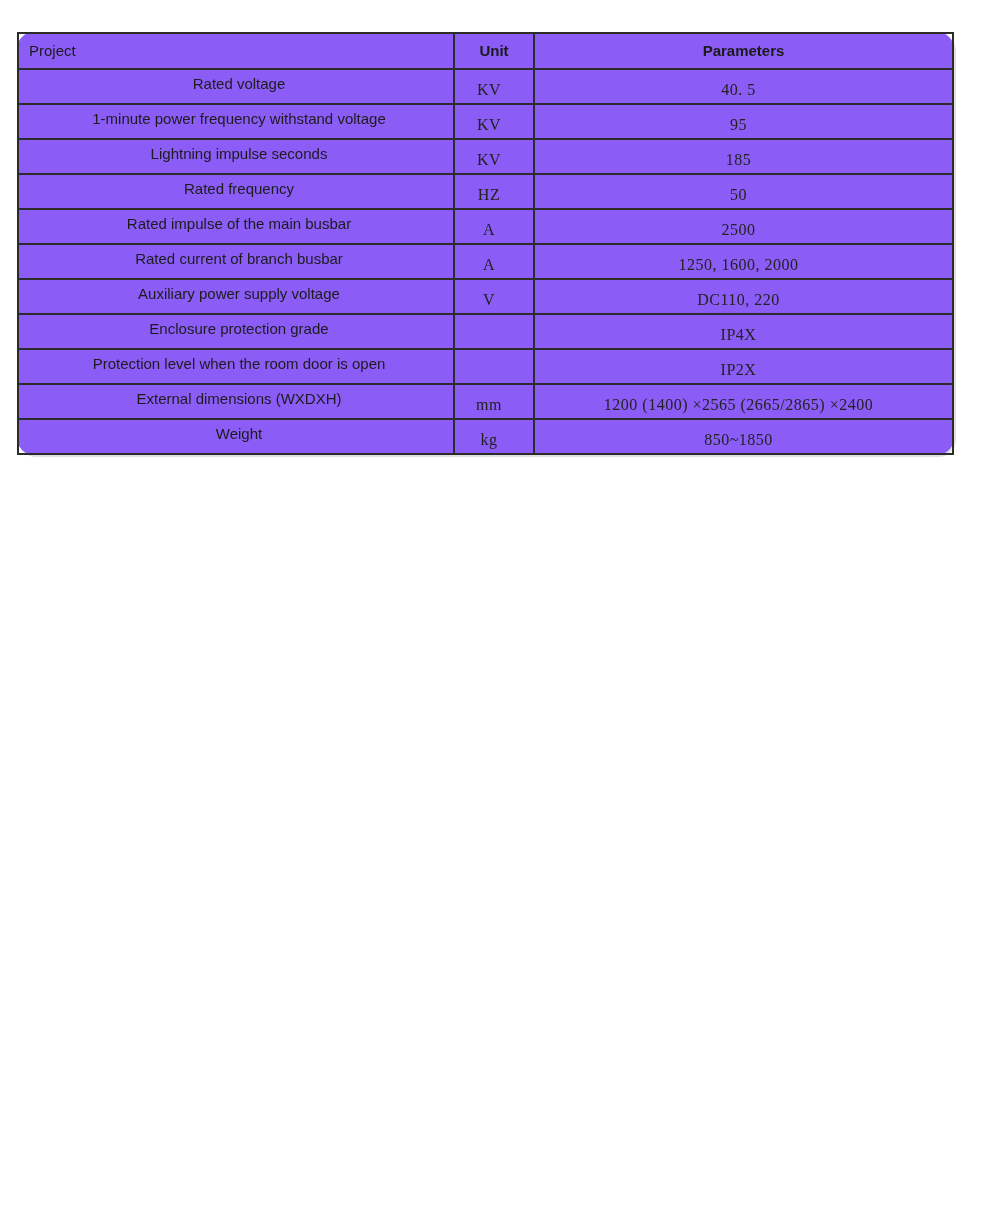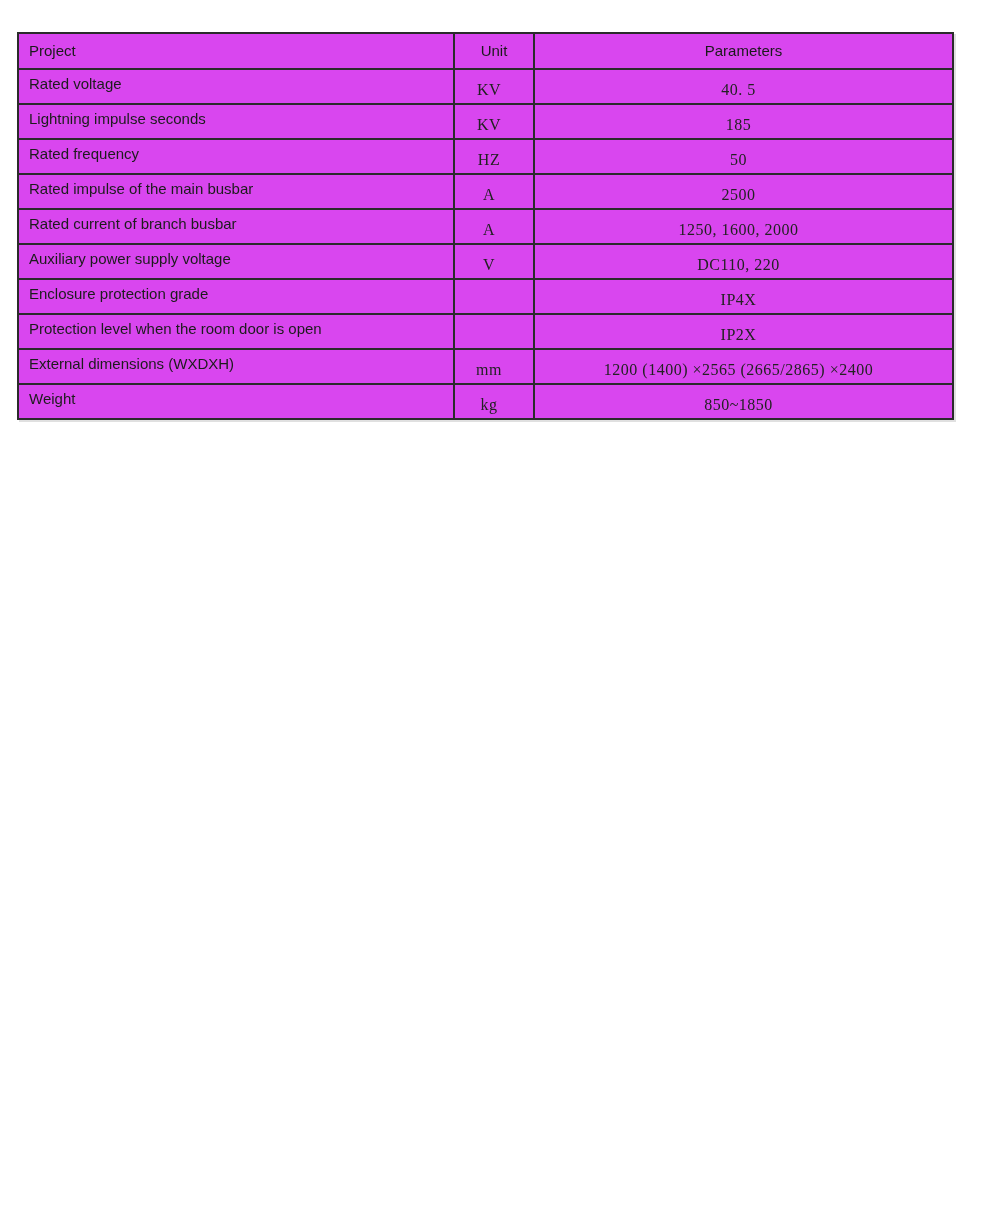--- a/index.html
+++ b/index.html
@@ -17,22 +17,23 @@
   .spec-table-wrap {
     position: absolute;
     left: 17px;
     top: 32px;
     width: 935px;
   }
   table.spec-table {
     border-collapse: collapse;
     table-layout: fixed;
     width: 935px;
-    background: #d946ef;
+    background: #8b5cf6;
     box-shadow: 2px 2px 0 rgba(0,0,0,0.12);
+    border-radius: 17px;
   }
   table.spec-table col.col-project { width: 436px; }
   table.spec-table col.col-unit    { width: 80px;  }
   table.spec-table col.col-params  { width: 419px; }
 
   table.spec-table th,
   table.spec-table td {
     border: 2px solid #2b2b2b;
     overflow: hidden;
     white-space: nowrap;
@@ -45,28 +46,28 @@
   th.h-project {
     text-align: left;
     padding: 0 0 2px 10px;
     font-weight: 400;
     font-size: 15px;
     font-family: "Liberation Sans", sans-serif;
   }
   th.h-unit, th.h-params {
     text-align: center;
     padding: 0 0 2px 0;
-    font-weight: 400;
+    font-weight: 700;
     font-size: 15px;
     font-family: "Liberation Sans", sans-serif;
   }
 
   
   td.c-project {
-    text-align: left;
+    text-align: center;
     padding: 0 4px 6px 10px;
     font-size: 15px;
     font-family: "Liberation Sans", sans-serif;
     color: #1c1c1c;
   }
 
   
   td.c-unit, td.c-params {
     text-align: center;
     padding: 6px 12px 0 2px;
@@ -91,20 +92,25 @@
         <th class="h-project">Project</th>
         <th class="h-unit">Unit</th>
         <th class="h-params">Parameters</th>
       </tr>
     </thead>
     <tbody>
       <tr>
         <td class="c-project">Rated voltage</td>
         <td class="c-unit">KV</td>
         <td class="c-params">40. 5</td>
+      </tr>
+      <tr>
+        <td class="c-project">1-minute power frequency withstand voltage</td>
+        <td class="c-unit">KV</td>
+        <td class="c-params">95</td>
       </tr>
       <tr>
         <td class="c-project">Lightning impulse seconds</td>
         <td class="c-unit">KV</td>
         <td class="c-params">185</td>
       </tr>
       <tr>
         <td class="c-project">Rated frequency</td>
         <td class="c-unit">HZ</td>
         <td class="c-params">50</td>

